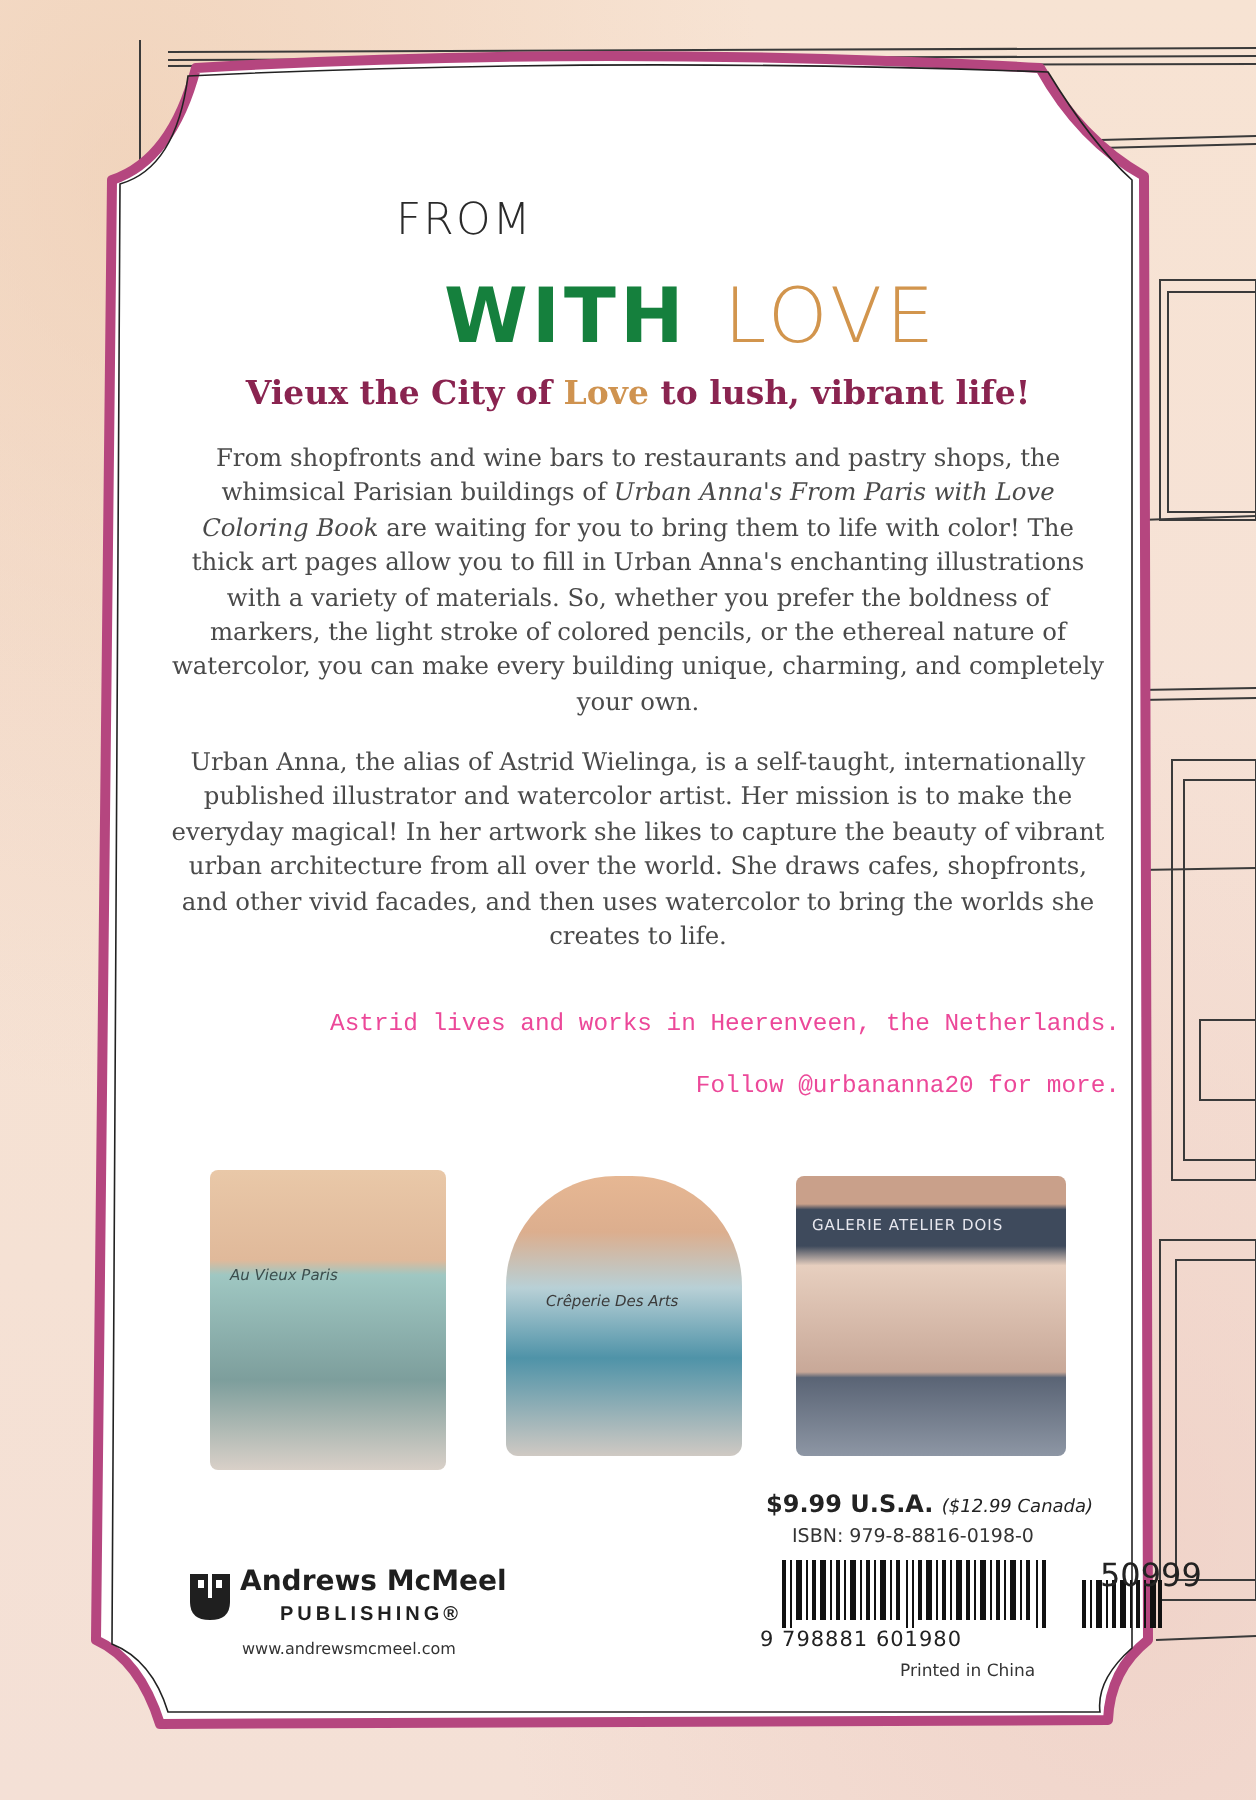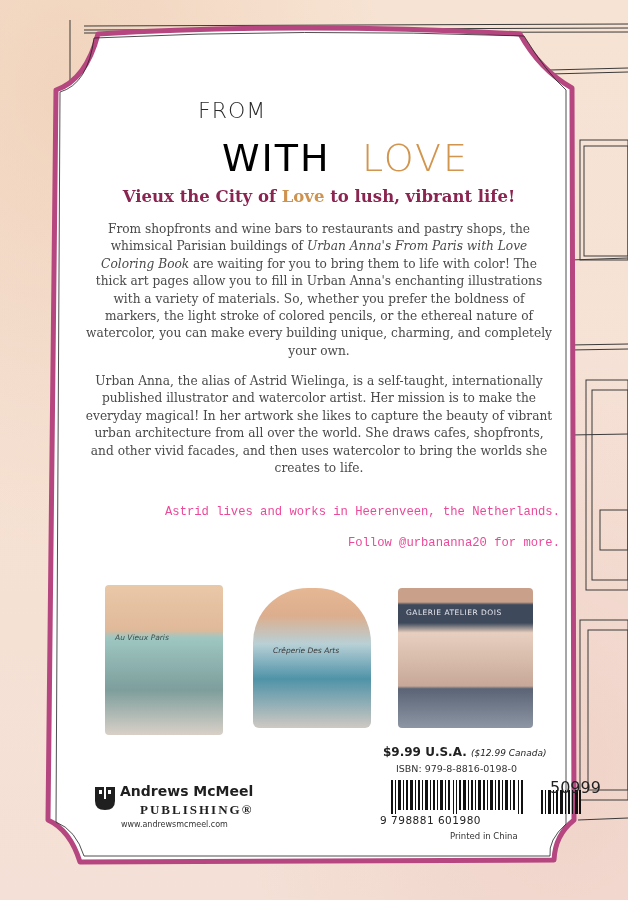--- a/index.html
+++ b/index.html
@@ -25,21 +25,21 @@
     position:absolute; left:120px; top:58px; font-family:"DejaVu Sans", sans-serif;
     font-size:22px; letter-spacing:1px; color:#2a2a2a; font-weight:300;
   }
   .title-paris {
     position:absolute; left:196px; top:18px; font-family:"DejaVu Serif", serif;
     font-style:italic; font-size:56px; color:#c94476; font-weight:bold;
     -webkit-text-stroke:1px #222;
   }
   .title-with {
     position:absolute; left:144px; top:96px; font-family:"DejaVu Sans", sans-serif;
-    font-size:38px; letter-spacing:2px; color:#000000; font-weight:400;
+    font-size:38px; letter-spacing:2px; color:#15803d; font-weight:700;
   }
   .title-love {
     position:absolute; left:284px; top:96px; font-family:"DejaVu Sans", sans-serif;
     font-size:38px; letter-spacing:2px; color:#d2954d; font-weight:300;
   }
   .tagline {
     position:absolute; left:0; top:147px; width:482px; text-align:center;
     font-family:"DejaVu Serif", serif; font-weight:bold; font-size:16.5px; color:#8a2450;
   }
   .tagline .love { color:#cf9350; }
@@ -92,22 +92,22 @@
   .printed {
     position:absolute; left:372px; top:791px; font-family:"DejaVu Sans", sans-serif;
     font-size:8.5px; color:#333; white-space:nowrap;
   }
   .pub-logo { position:absolute; left:17px; top:747px; width:20px; height:23px; }
   .pub-name {
     position:absolute; left:42px; top:743px; font-family:"DejaVu Sans", sans-serif;
     font-weight:bold; font-size:14px; color:#1f1f1f; white-space:nowrap;
   }
   .pub-sub {
-    position:absolute; left:43px; top:762px; font-family:Liberation Serif, serif;
-    font-weight:bold; font-size:13px; letter-spacing:2px; color:#1f1f1f; white-space:nowrap;padding-left:19px;
+    position:absolute; left:43px; top:762px; font-family:Liberation Sans, sans-serif;
+    font-weight:bold; font-size:10px; letter-spacing:2px; color:#1f1f1f; white-space:nowrap;padding-left:19px;
   }
   .pub-url {
     position:absolute; left:43px; top:780px; font-family:"DejaVu Sans", sans-serif;
     font-size:8px; color:#333; white-space:nowrap;
   }
 </style>
 </head>
 <body>
 
 <div class="bg-wash"></div>

